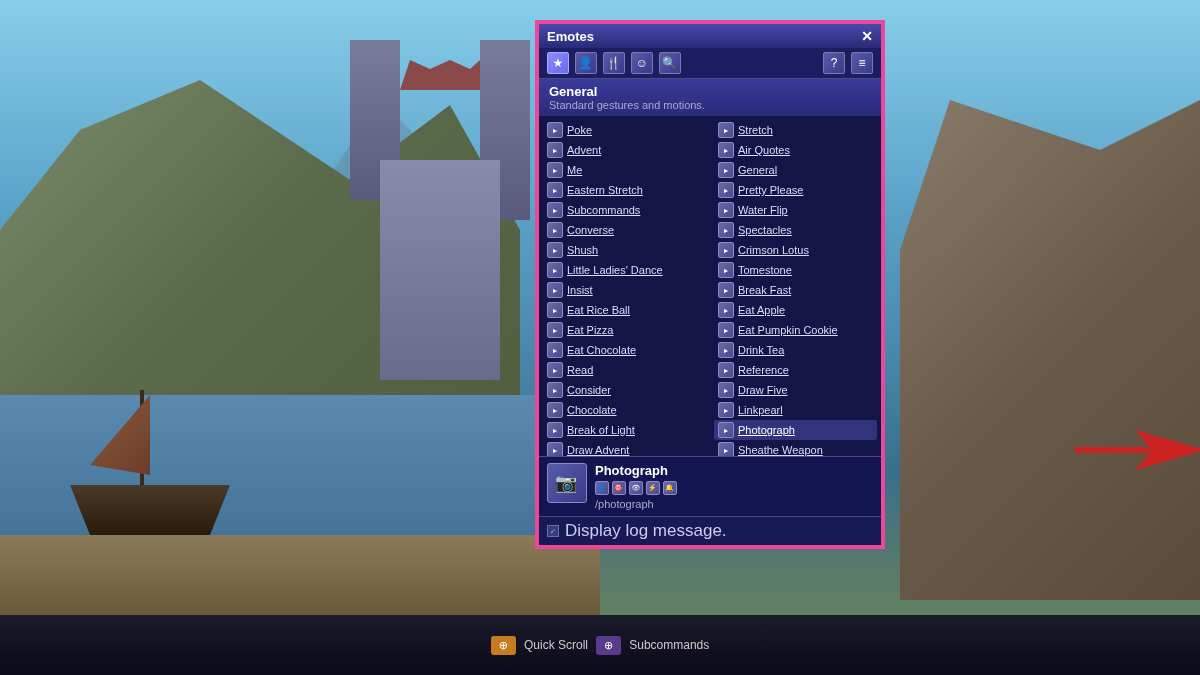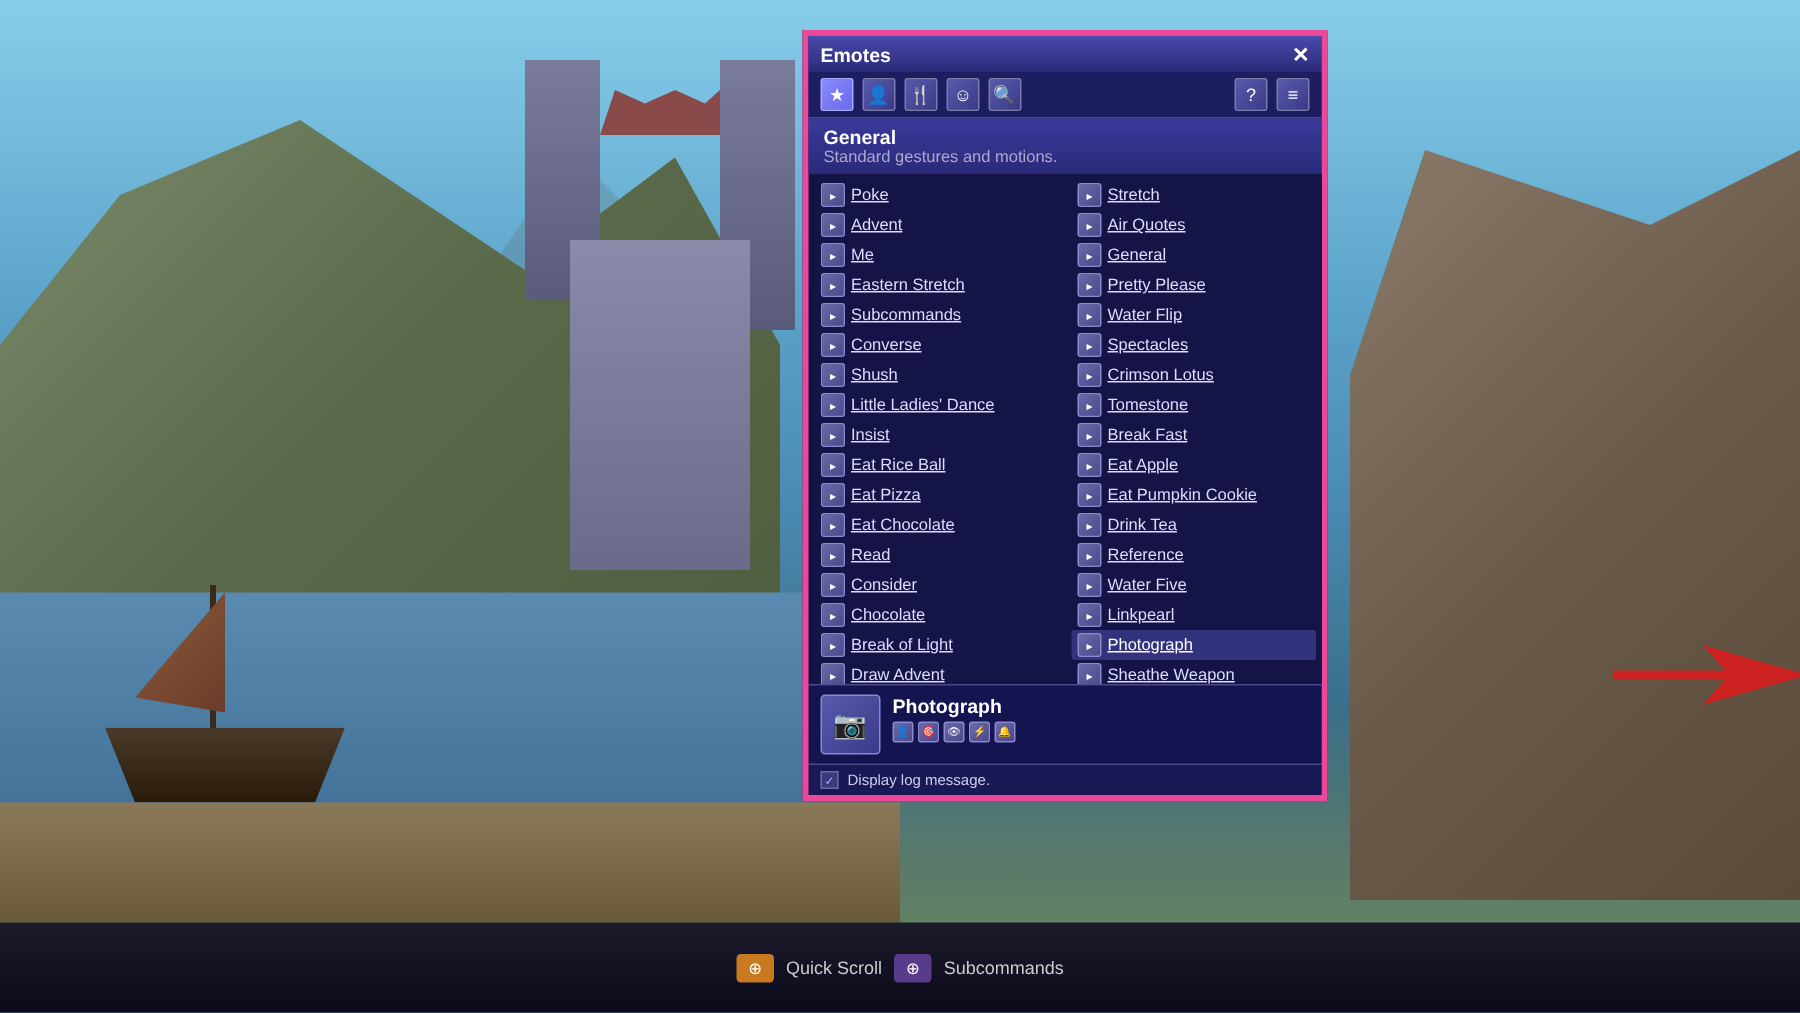--- a/index.html
+++ b/index.html
@@ -317,21 +317,21 @@
     }
     .display-log-check {
       width: 12px; height: 12px;
       background: #3a3a7a;
       border: 1px solid #6a6aaa;
       display: flex; align-items: center; justify-content: center;
       font-size: 8px;
       color: #aaaaff;
     }
     .display-log-text {
-      font-size: 10px;
+      font-size: 17px;
       color: #ccccee;
     }
 
     
     .red-arrow {
       position: absolute;
       right: -5px;
       top: 430px;
       z-index: 25;
       pointer-events: none;
@@ -525,21 +525,21 @@
           <div class="emote-item">
             <div class="emote-icon">▸</div>
             <span class="emote-name">Drink Tea</span>
           </div>
           <div class="emote-item">
             <div class="emote-icon">▸</div>
             <span class="emote-name">Reference</span>
           </div>
           <div class="emote-item">
             <div class="emote-icon">▸</div>
-            <span class="emote-name">Water Five</span>
+            <span class="emote-name">Draw Five</span>
           </div>
           <div class="emote-item">
             <div class="emote-icon">▸</div>
             <span class="emote-name">Linkpearl</span>
           </div>
           <div class="emote-item selected">
             <div class="emote-icon">▸</div>
             <span class="emote-name">Photograph</span>
           </div>
           <div class="emote-item">
@@ -554,20 +554,21 @@
     <div class="preview-icon">📷</div>
     <div class="preview-details">
       <div class="preview-name">Photograph</div>
       <div class="preview-icons-row">
         <div class="preview-small-icon">👤</div>
         <div class="preview-small-icon">🎯</div>
         <div class="preview-small-icon">👁</div>
         <div class="preview-small-icon">⚡</div>
         <div class="preview-small-icon">🔔</div>
       </div>
+      <div class="preview-command">/photograph</div>
     </div>
   </div>
 
   <div class="window-bottom">
     <div class="display-log-check">✓</div>
     <span class="display-log-text">Display log message.</span>
   </div>
 
 </div>
 

